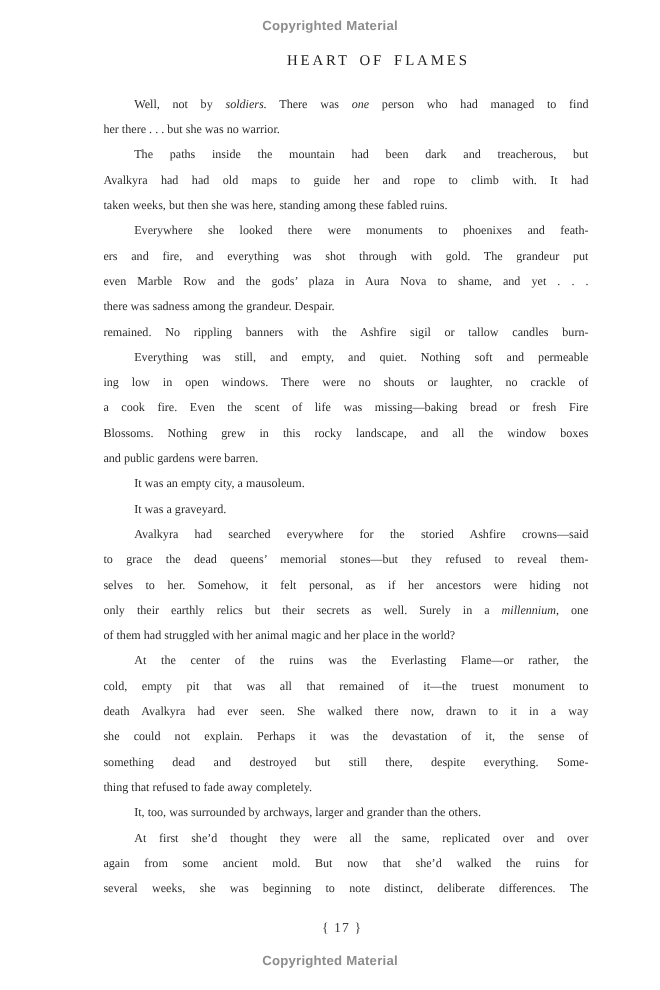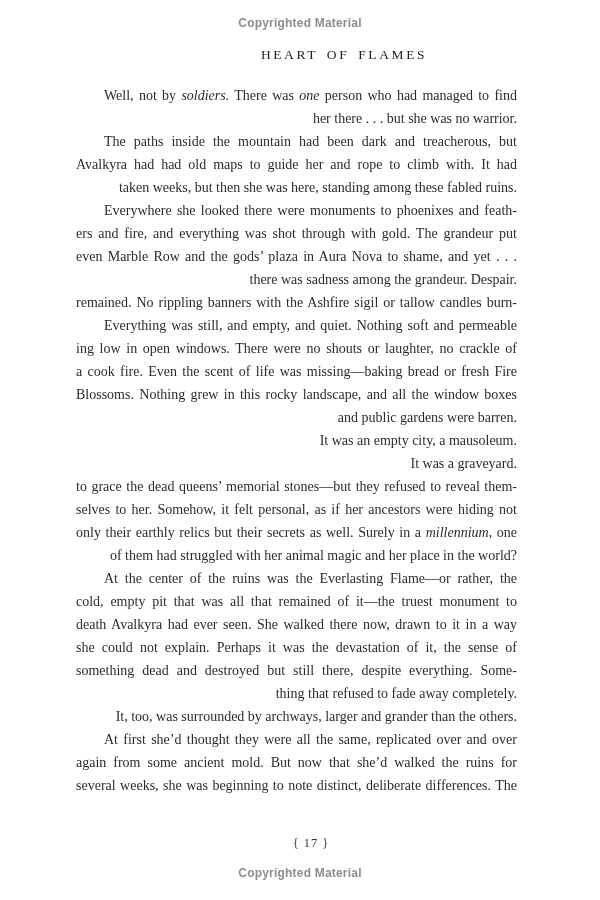--- a/index.html
+++ b/index.html
@@ -29,30 +29,30 @@
   .running-head {
     position: absolute; top: 47px; left: 0; width: 100%;
     text-align: center;
     font-size: 13.5px;
     letter-spacing: 2.6px;
     word-spacing: 3px;
     color: #1f1f1f;
     margin-left: 44px;
   }
   .body-text {
-    position: absolute; top: 84px; left: 76px;
+    position: absolute; top: 84px; left: 94px;
     width: 441px;
-    font-size: 14px;
+    font-size: 11px;
     line-height: 23px;
     color: #2b2b2b;
   }
   .line {
     height: 23px;
     overflow: hidden;
-    text-align: right;
+    text-align: left;
   }
   .line.justify {
     text-align: justify;
     text-align-last: justify;
   }
   .line.indent { padding-left: 28px; }
   .line em { font-style: italic; }
   .page-number {
     position: absolute; top: 836px; left: 0; width: 100%;
     text-align: center;
@@ -81,20 +81,21 @@
       <div class="line justify"><span>even Marble Row and the gods’ plaza in Aura Nova to shame, and yet . . .</span></div>
       <div class="line"><span>there was sadness among the grandeur. Despair.</span></div>
       <div class="line justify"><span>remained. No rippling banners with the Ashfire sigil or tallow candles burn-</span></div>
       <div class="line indent justify"><span>Everything was still, and empty, and quiet. Nothing soft and permeable</span></div>
       <div class="line justify"><span>ing low in open windows. There were no shouts or laughter, no crackle of</span></div>
       <div class="line justify"><span>a cook fire. Even the scent of life was missing—baking bread or fresh Fire</span></div>
       <div class="line justify"><span>Blossoms. Nothing grew in this rocky landscape, and all the window boxes</span></div>
       <div class="line"><span>and public gardens were barren.</span></div>
       <div class="line indent"><span>It was an empty city, a mausoleum.</span></div>
       <div class="line indent"><span>It was a graveyard.</span></div>
+      <div class="line indent justify"><span>Avalkyra had searched everywhere for the storied Ashfire crowns—said</span></div>
       <div class="line justify"><span>to grace the dead queens’ memorial stones—but they refused to reveal them-</span></div>
       <div class="line justify"><span>selves to her. Somehow, it felt personal, as if her ancestors were hiding not</span></div>
       <div class="line justify"><span>only their earthly relics but their secrets as well. Surely in a </span><em>millennium</em><span>, one</span></div>
       <div class="line"><span>of them had struggled with her animal magic and her place in the world?</span></div>
       <div class="line indent justify"><span>At the center of the ruins was the Everlasting Flame—or rather, the</span></div>
       <div class="line justify"><span>cold, empty pit that was all that remained of it—the truest monument to</span></div>
       <div class="line justify"><span>death Avalkyra had ever seen. She walked there now, drawn to it in a way</span></div>
       <div class="line justify"><span>she could not explain. Perhaps it was the devastation of it, the sense of</span></div>
       <div class="line justify"><span>something dead and destroyed but still there, despite everything. Some-</span></div>
       <div class="line"><span>thing that refused to fade away completely.</span></div>

